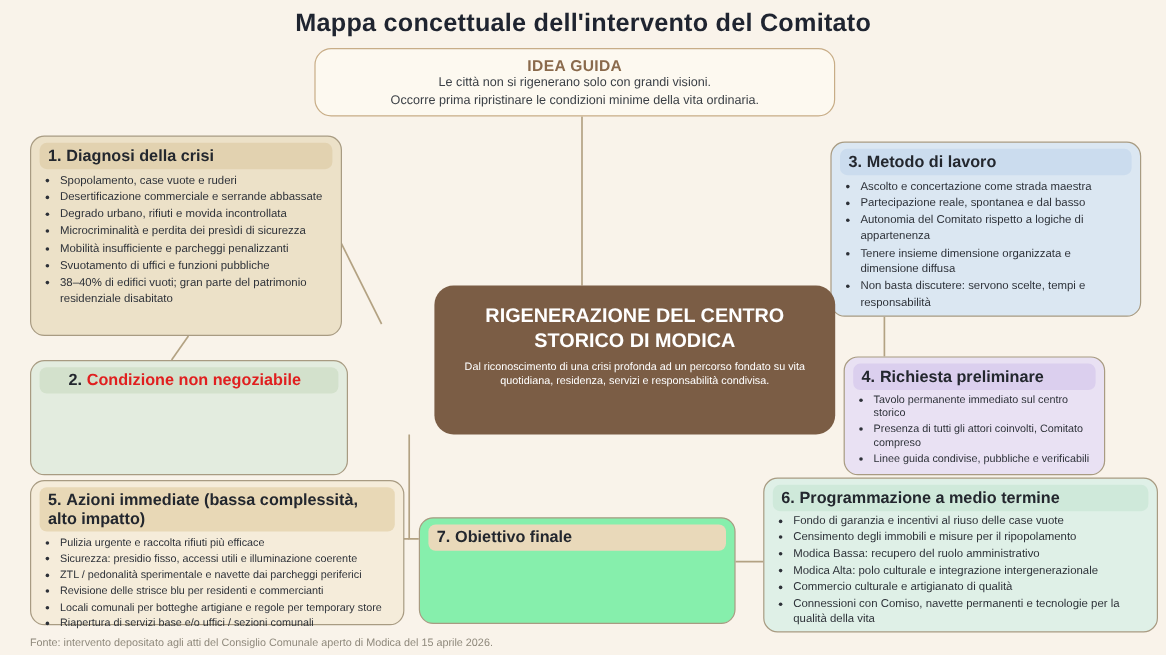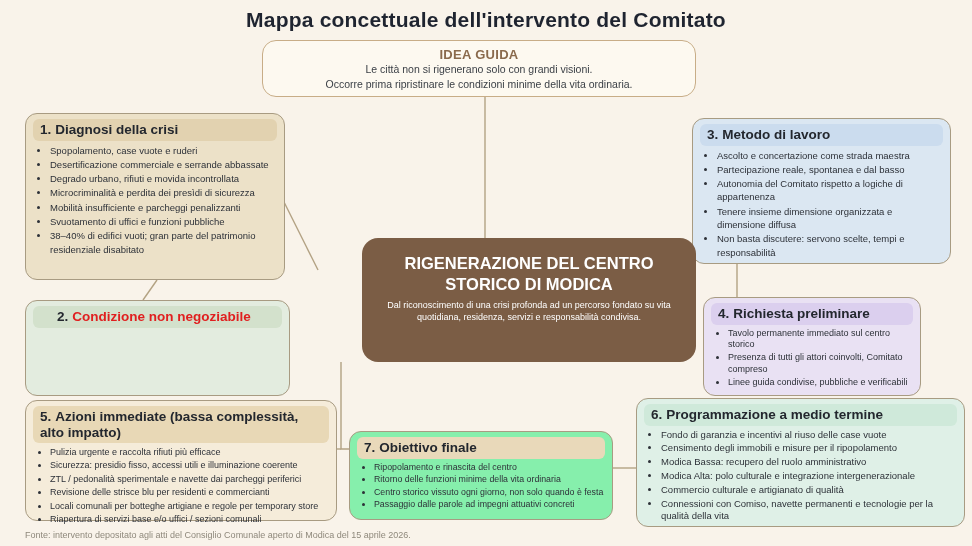--- a/index.html
+++ b/index.html
@@ -180,22 +180,16 @@
         <li>Modica Alta: polo culturale e integrazione intergenerazionale</li>
         <li>Commercio culturale e artigianato di qualità</li>
         <li>Connessioni con Comiso, navette permanenti e tecnologie per la qualità della vita</li>
       </ul>
   </div>
 
   <div class="node" id="box7">
     <div class="hdr">
       <span class="num">7.</span><span class="t">Obiettivo finale</span>
     </div>
-    <ul>
-        <li>Ripopolamento e rinascita del centro</li>
-        <li>Ritorno delle funzioni minime della vita ordinaria</li>
-        <li>Centro storico vissuto ogni giorno, non solo quando è festa</li>
-        <li>Passaggio dalle parole ad impegni attuativi concreti</li>
-      </ul>
   </div>
 
   <div class="footer-note">Fonte: intervento depositato agli atti del Consiglio Comunale aperto di Modica del 15 aprile 2026.</div>
 </div>
 
 </body></html>

